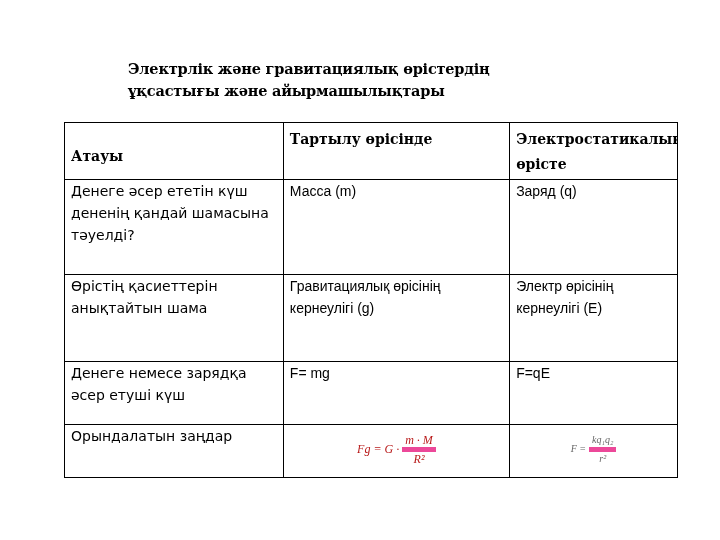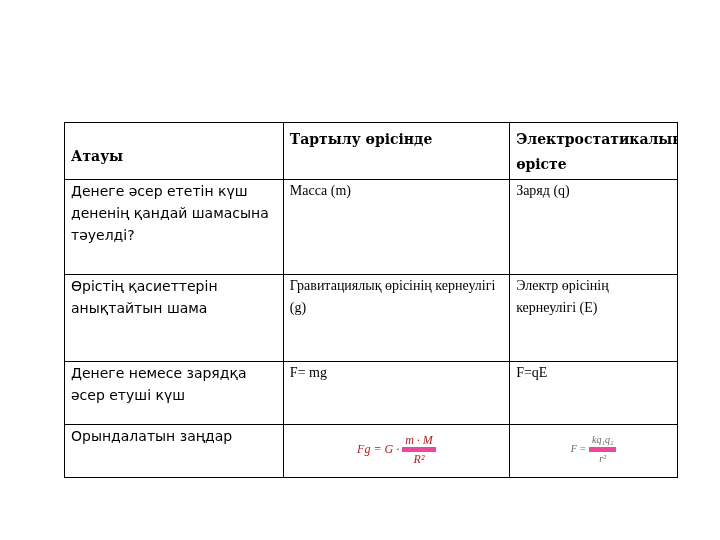--- a/index.html
+++ b/index.html
@@ -24,34 +24,36 @@
     .c3 { width: 158px; }
     .hdr td { font-family: "DejaVu Serif", "Liberation Serif", serif; font-weight: bold; font-size: 14px; height: 44px; }
     .hdr td.name { vertical-align: bottom; padding-bottom: 12px; }
     .hdr td.gcol, .hdr td.ecol { padding-top: 4px; line-height: 25px; }
     .sec td { text-align: center; font-family: "DejaVu Serif", "Liberation Serif", serif; font-weight: bold; height: 37px; padding-top: 2px; }
     .r1 td { height: 94px; padding-top: 2px; line-height: 24px; }
     .r2 td { height: 86px; padding-top: 4px; line-height: 25px; }
     .r3 td { height: 62px; padding-top: 3px; line-height: 26px; }
     .r4 td { height: 52px; padding-top: 3px; }
     .sans { font-family: "DejaVu Sans", sans-serif; font-size: 13.5px; }
-    .serifval { font-family: Liberation Serif, serif; font-size: 15px; }
+    .serifval { font-family: Liberation Sans, sans-serif; font-size: 15px; }
     .formula {
       display: flex; align-items: center; justify-content: center; height: 48px;
       font-family: "Liberation Serif", serif; font-style: italic; font-size: 12px; color: #b91c1c;
     }
     .frac { display: inline-flex; flex-direction: column; align-items: center; margin-left: 3px; }
     .frac .num { border-bottom: 5px solid #ec4899; padding: 0 3px; line-height: 14px; }
     .frac .den { line-height: 14px; }
     .formula.faint { color: #666; font-size: 10px; }
   </style>
 </head>
 <body>
 
 <div class="title">
+  <div>Электрлік және гравитациялық өрістердің</div>
+  <div>ұқсастығы және айырмашылықтары</div>
 </div>
 
 <table class="cmp">
   <colgroup>
       <col class="c1">
       <col class="c2">
       <col class="c3">
     </colgroup>
   <tbody>
       <tr class="hdr">

